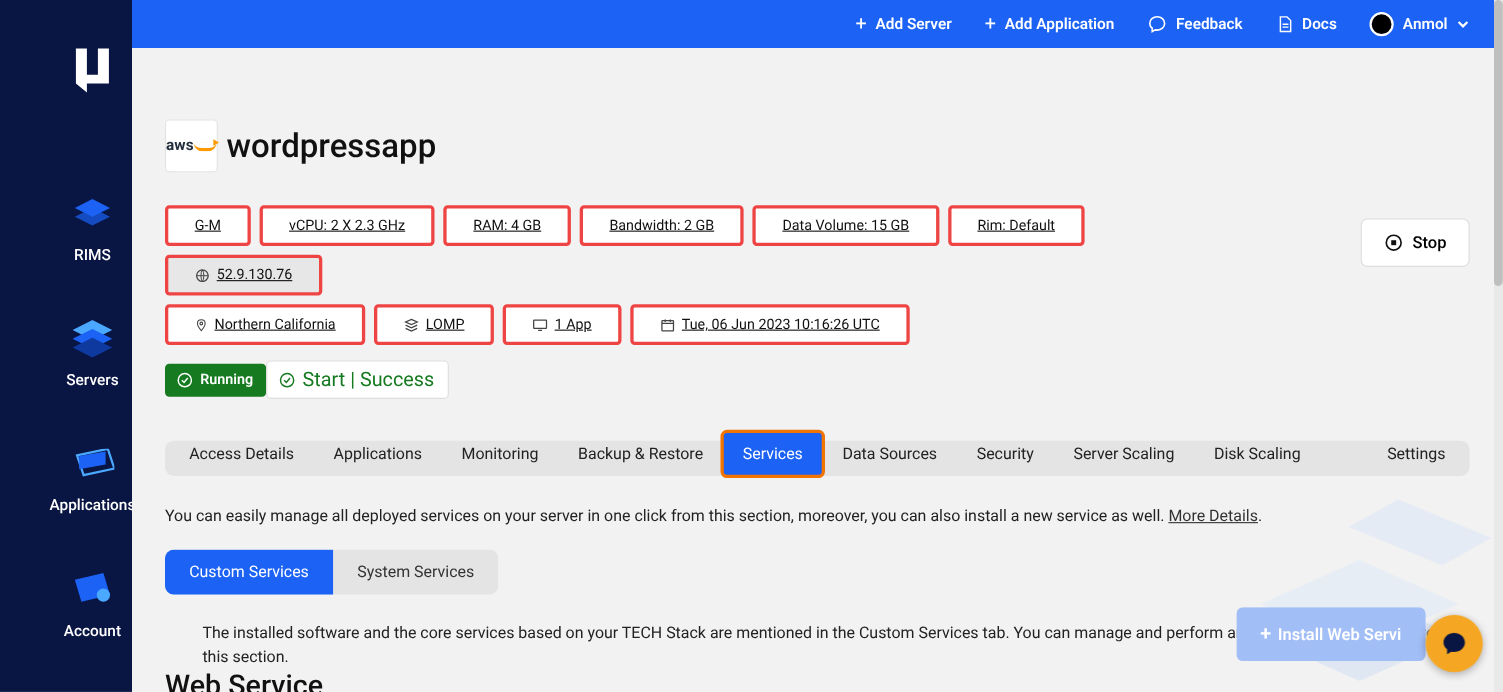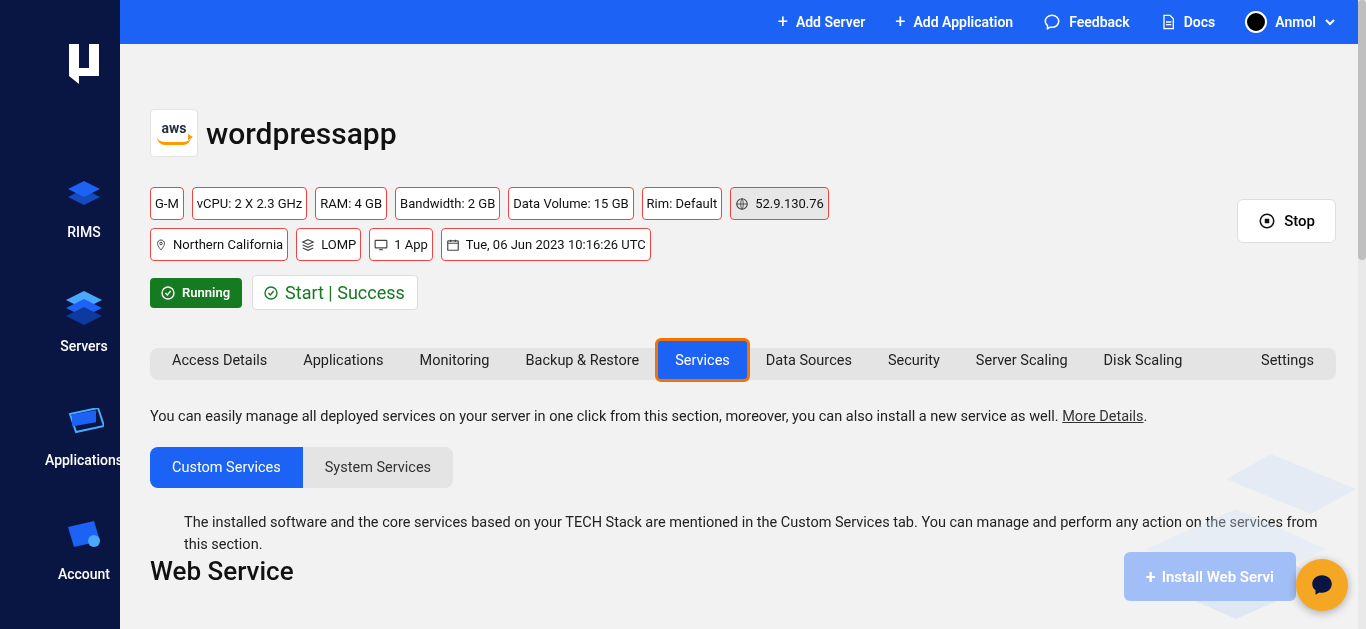--- a/index.html
+++ b/index.html
@@ -73,46 +73,46 @@
   }
   .content {
     padding: 65px 30px 30px 30px;
     position:relative;
   }
 
   .title-row { display:flex; align-items:center; gap: 8px; margin-bottom: 30px;}
   .aws-badge {
     width: 48px; height: 48px;
     border:1px solid #e3e3e3; background:#fff;
-    display:flex; flex-direction:column; align-items:center; justify-content:center;
+    display:flex; flex-direction:row; align-items:center; justify-content:center;
     border-radius:4px;
     font-size: 14px; font-weight:700; color:#232f3e;
     line-height:1;
   }
   .aws-badge .arc {
     width:34px; height:8px; border:3px solid #f90; border-top:none; border-left:none; border-right:none;
     border-radius:0 0 20px 20px; margin-top:2px;
     position:relative;
   }
   .aws-badge .arc::after{
     content:''; position:absolute; right:-2px; bottom:2px;
     border-left:5px solid #f90; border-top:3px solid transparent; border-bottom:3px solid transparent;
   }
   h1.app-title { font-size: 30px; font-weight:500; color:#111; }
 
   .chips { display:flex; flex-wrap:wrap; gap:8px; margin-bottom:8px; max-width: 900px;}
   .chips .chip {
-    background:#fff; border:1px solid #ef4444; border-radius:4px;
-    padding: 8px 4px; font-size:13px; color:#111;
-    display:flex; align-items:center; gap:6px;
+    background:#fff; border:3px solid #ef4444; border-radius:4px;
+    padding: 8px 24px; font-size:13px; color:#111;
+    display:flex; align-items:center; gap:6px;text-decoration:underline;
   }
   .chips .chip.ip { background:#e7e7e7; }
   .chips .chip .lbl { color:#111; }
 
-  .status-row { display:flex; gap:10px; margin-top:14px; align-items:center;}
+  .status-row { display:flex; margin-top:14px; align-items:center;}
   .running-badge {
     background:#157a20; color:#fff; border-radius:4px;
     padding:7px 12px 7px 10px; font-size:13px; font-weight:600;
     display:flex; align-items:center; gap:6px;
   }
   .start-badge {
     background:#fff; color:#157a20; border:1px solid #ddd; border-radius:4px;
     padding:6px 12px 6px 10px; font-size:18px;
     display:flex; align-items:center; gap:6px;
   }

